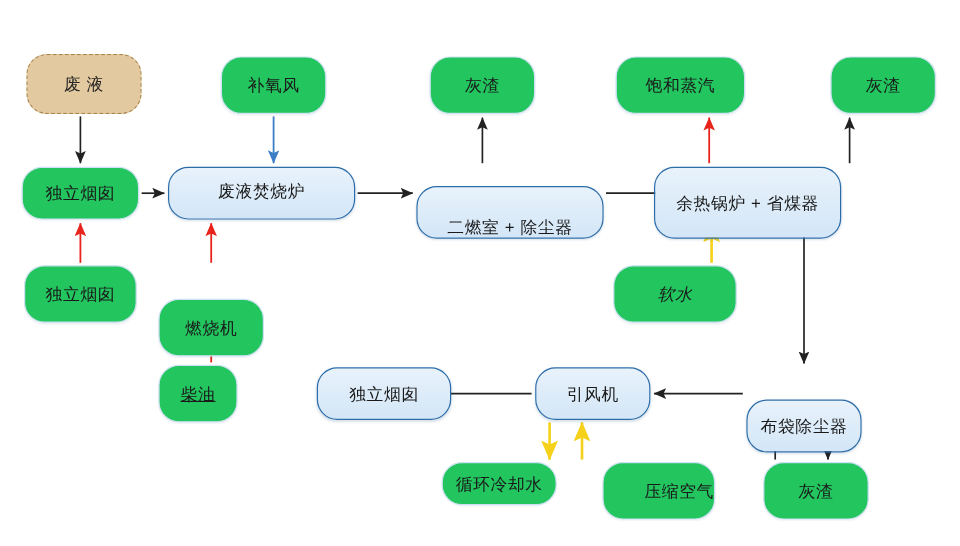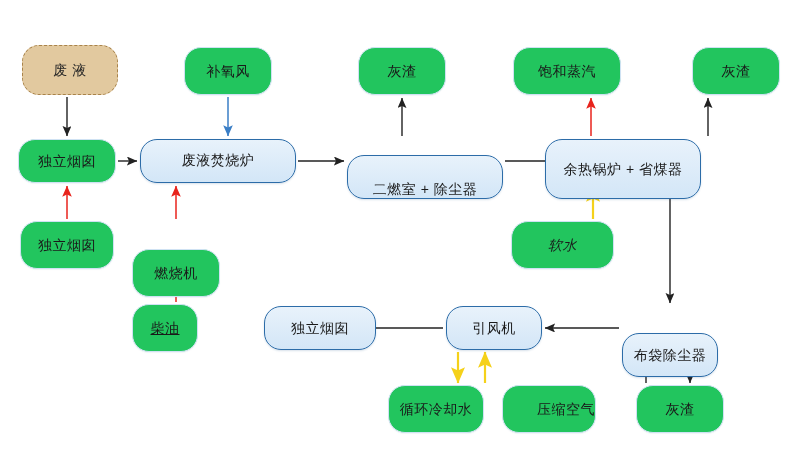--- a/index.html
+++ b/index.html
@@ -143,21 +143,21 @@
       </div>
       <div class="node primary" style="left: 264px; top: 306px; width: 112px; height: 44px;">
         <span>独立烟囱</span>
       </div>
       <div class="node primary" style="left: 446px; top: 306px; width: 96px; height: 44px;">
         <span>引风机</span>
       </div>
       <div class="node primary" style="left: 622px; top: 306px; width: 96px; height: 44px; margin-top: 27px;">
         <span>布袋除尘器</span>
       </div>
-      <div class="node secondary" style="left: 388px; top: 385px; width: 96px; height: 48px;">
+      <div class="node secondary" style="left: 368px; top: 385px; width: 96px; height: 36px;">
         <span>循环冷却水</span>
       </div>
       <div class="node secondary" style="left: 502px; top: 385px; width: 94px; height: 48px; justify-content: flex-end;">
         <span>压缩空气</span>
       </div>
       <div class="node secondary" style="left: 636px; top: 385px; width: 88px; height: 48px;">
         <span>灰渣</span>
       </div>
     </div>
 

